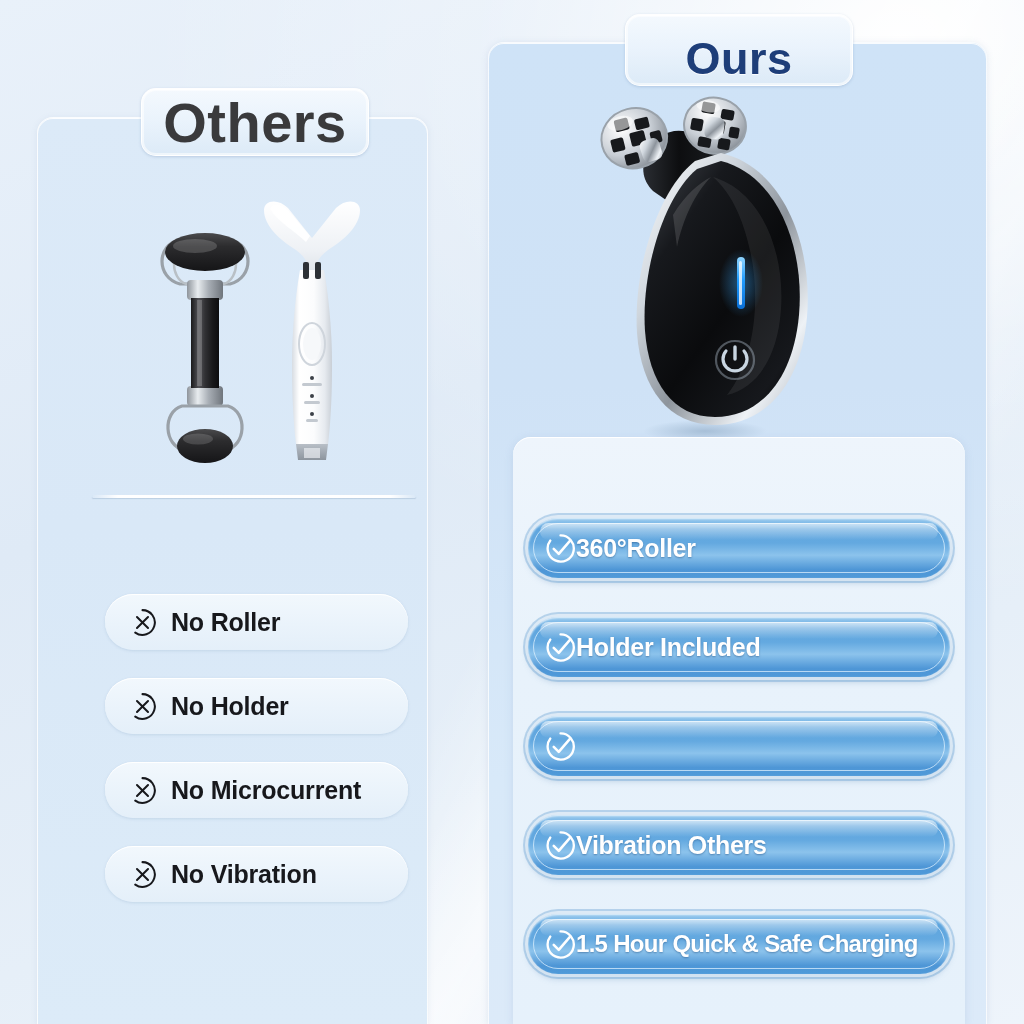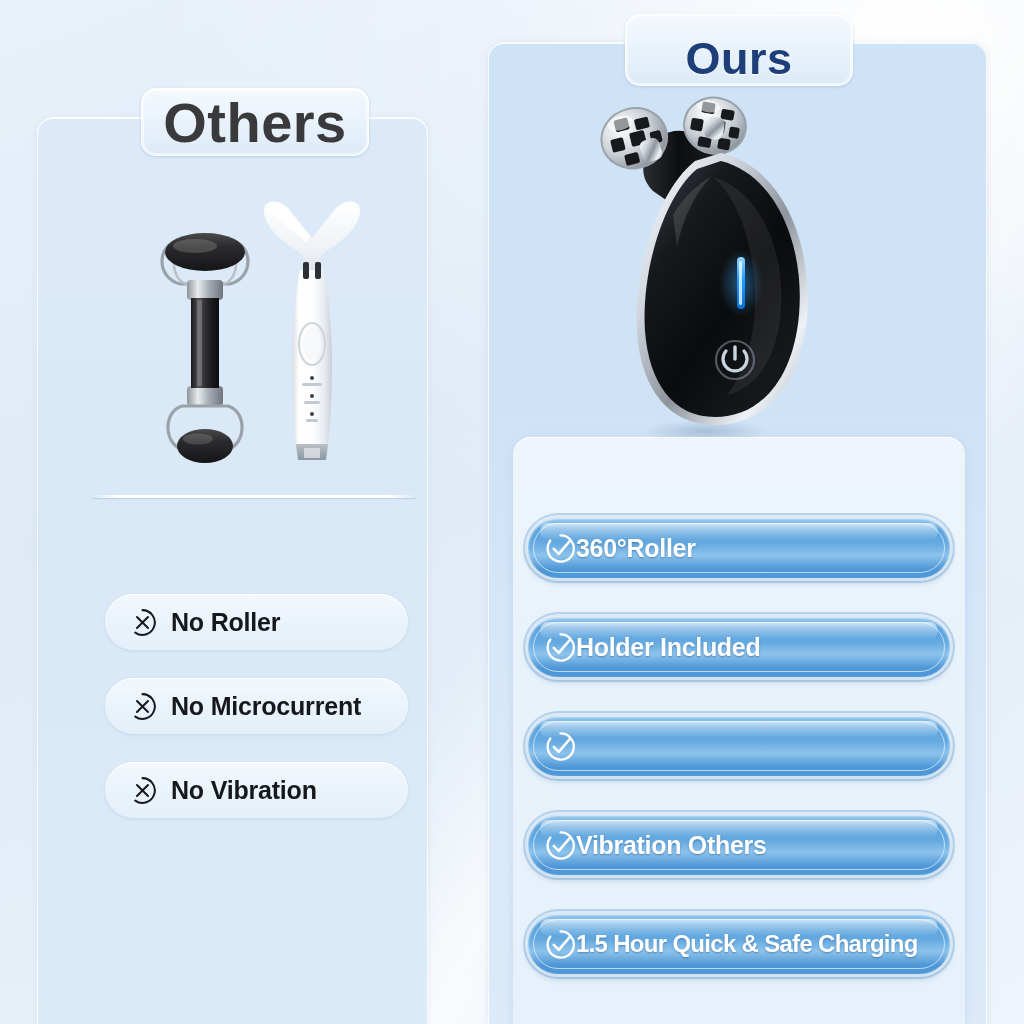--- a/index.html
+++ b/index.html
@@ -207,20 +207,27 @@
 
   <div class="divider"></div>
 
   <div id="others-list">
     <div class="neg-pill">
       <svg class="x-icon" viewBox="0 0 30 30">
         <path d="M15 2.2 A12.8 12.8 0 1 1 7.5 25.4" fill="none" stroke="#17181c" stroke-width="2.1" stroke-linecap="round"></path>
         <path d="M9.3 9.3 L20.7 20.7 M20.7 9.3 L9.3 20.7" stroke="#17181c" stroke-width="2.1" stroke-linecap="round"></path>
       </svg>
       <span class="neg-label">No Roller</span>
+    </div>
+    <div class="neg-pill">
+      <svg class="x-icon" viewBox="0 0 30 30">
+        <path d="M15 2.2 A12.8 12.8 0 1 1 7.5 25.4" fill="none" stroke="#17181c" stroke-width="2.1" stroke-linecap="round"></path>
+        <path d="M9.3 9.3 L20.7 20.7 M20.7 9.3 L9.3 20.7" stroke="#17181c" stroke-width="2.1" stroke-linecap="round"></path>
+      </svg>
+      <span class="neg-label">No Holder</span>
     </div>
     <div class="neg-pill">
       <svg class="x-icon" viewBox="0 0 30 30">
         <path d="M15 2.2 A12.8 12.8 0 1 1 7.5 25.4" fill="none" stroke="#17181c" stroke-width="2.1" stroke-linecap="round"></path>
         <path d="M9.3 9.3 L20.7 20.7 M20.7 9.3 L9.3 20.7" stroke="#17181c" stroke-width="2.1" stroke-linecap="round"></path>
       </svg>
       <span class="neg-label">No Microcurrent</span>
     </div>
     <div class="neg-pill">
       <svg class="x-icon" viewBox="0 0 30 30">

